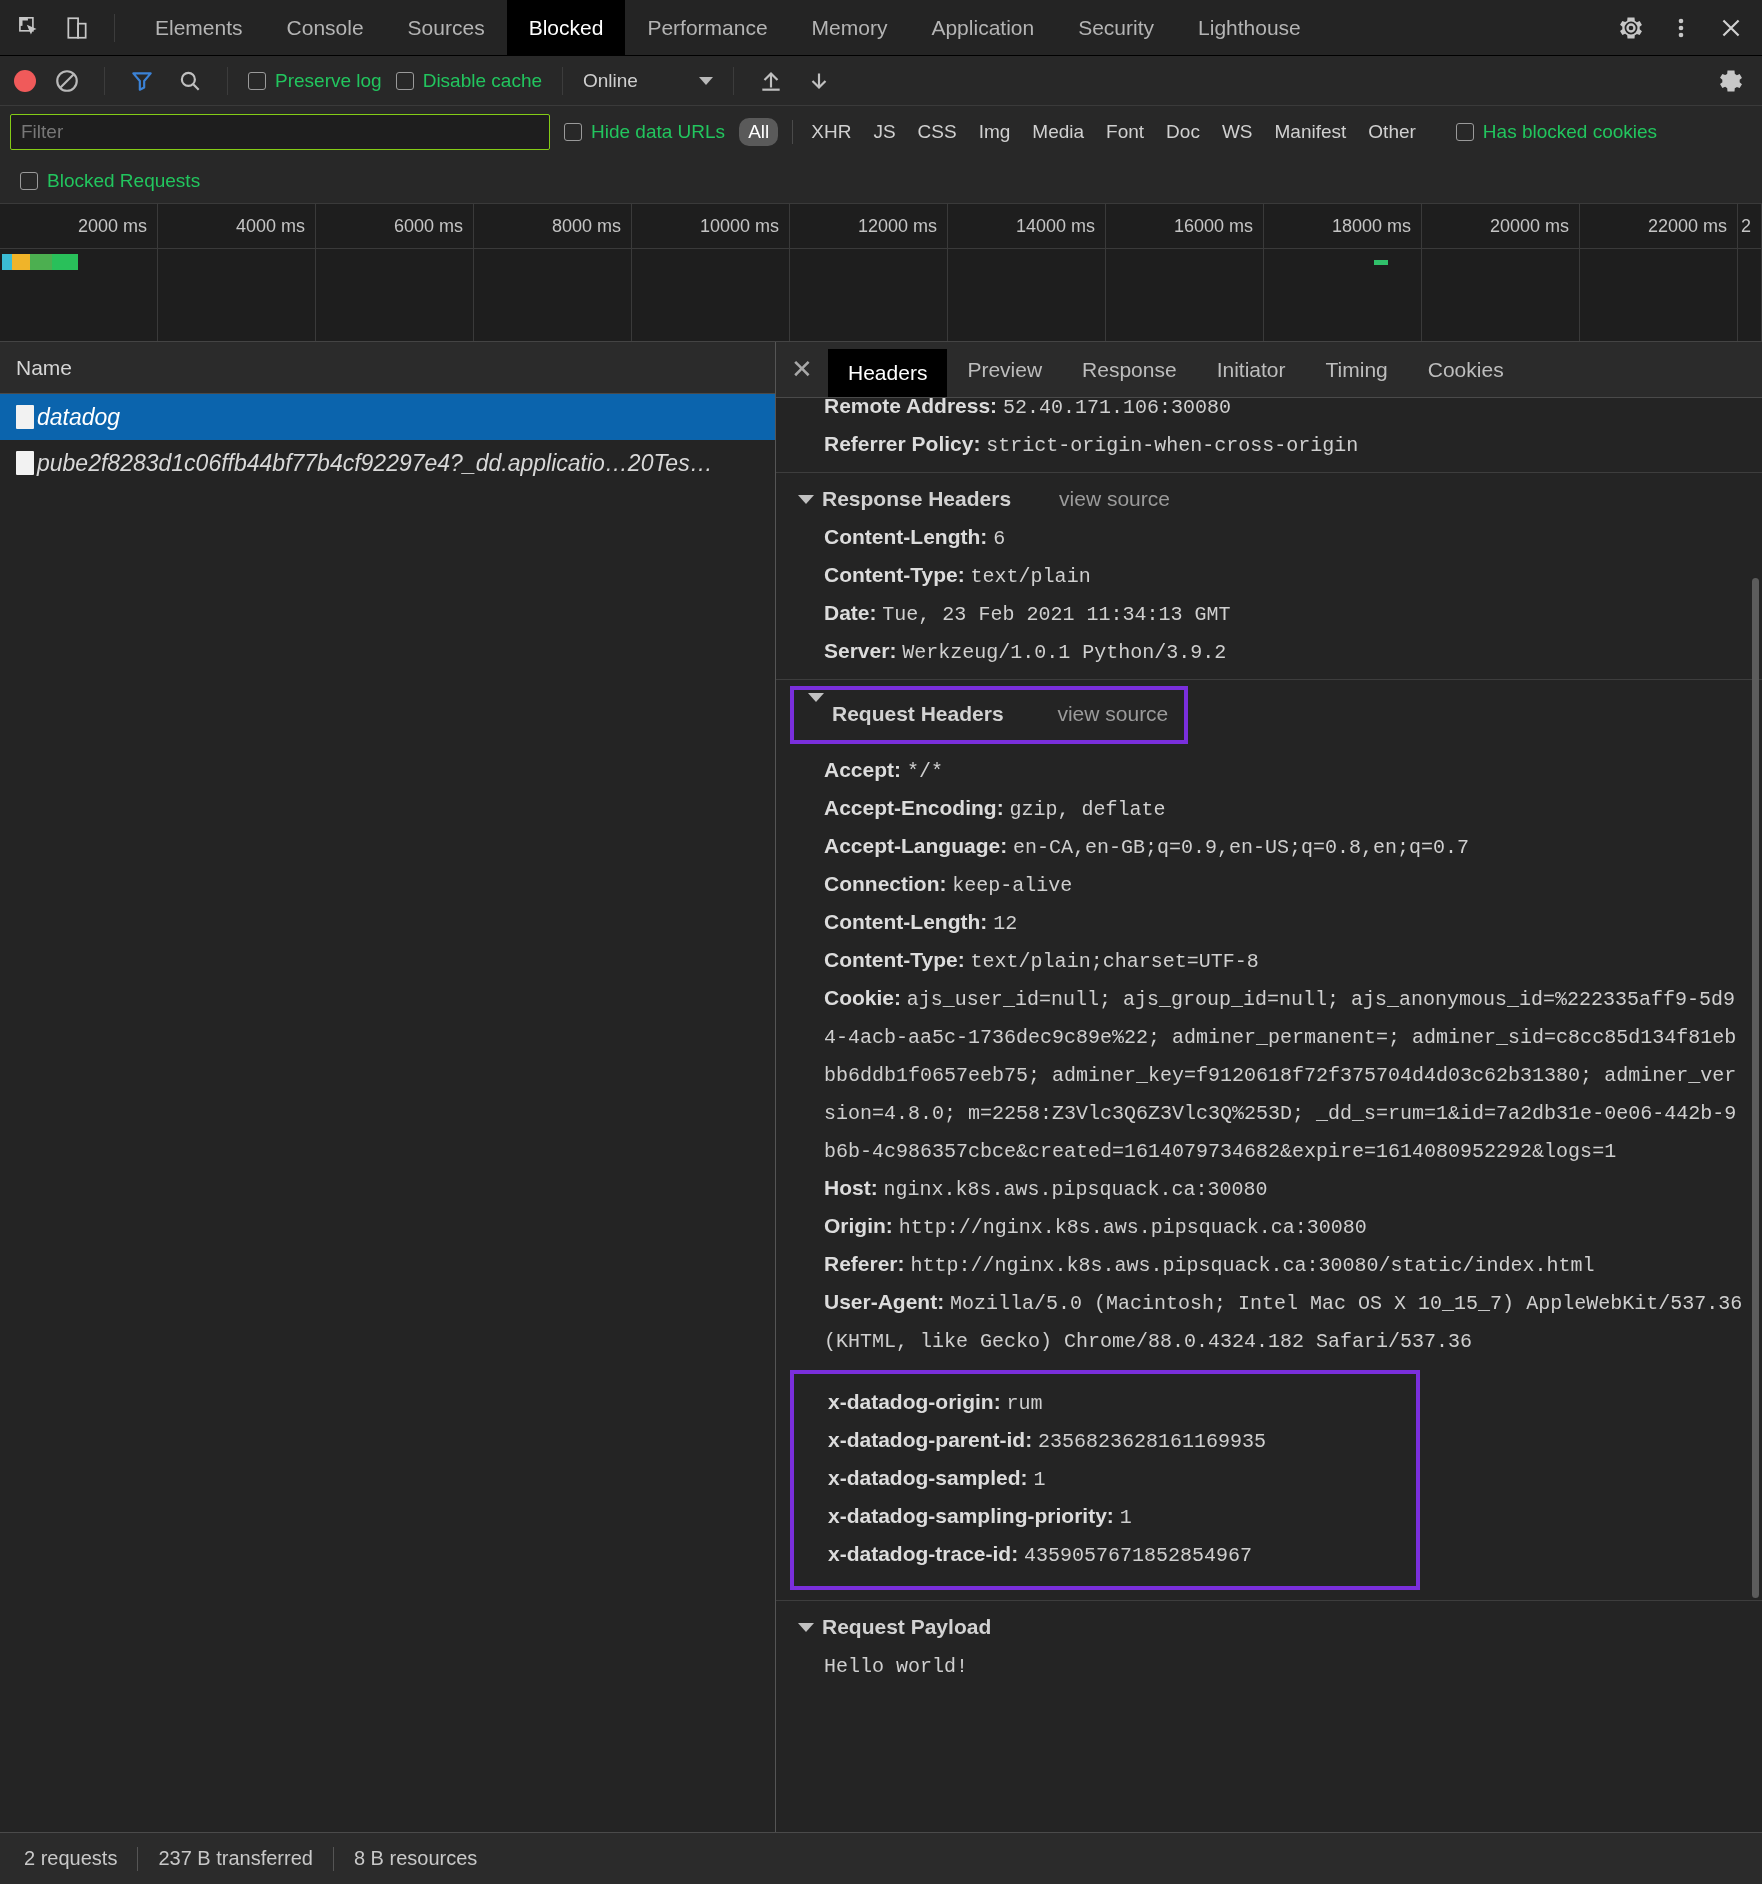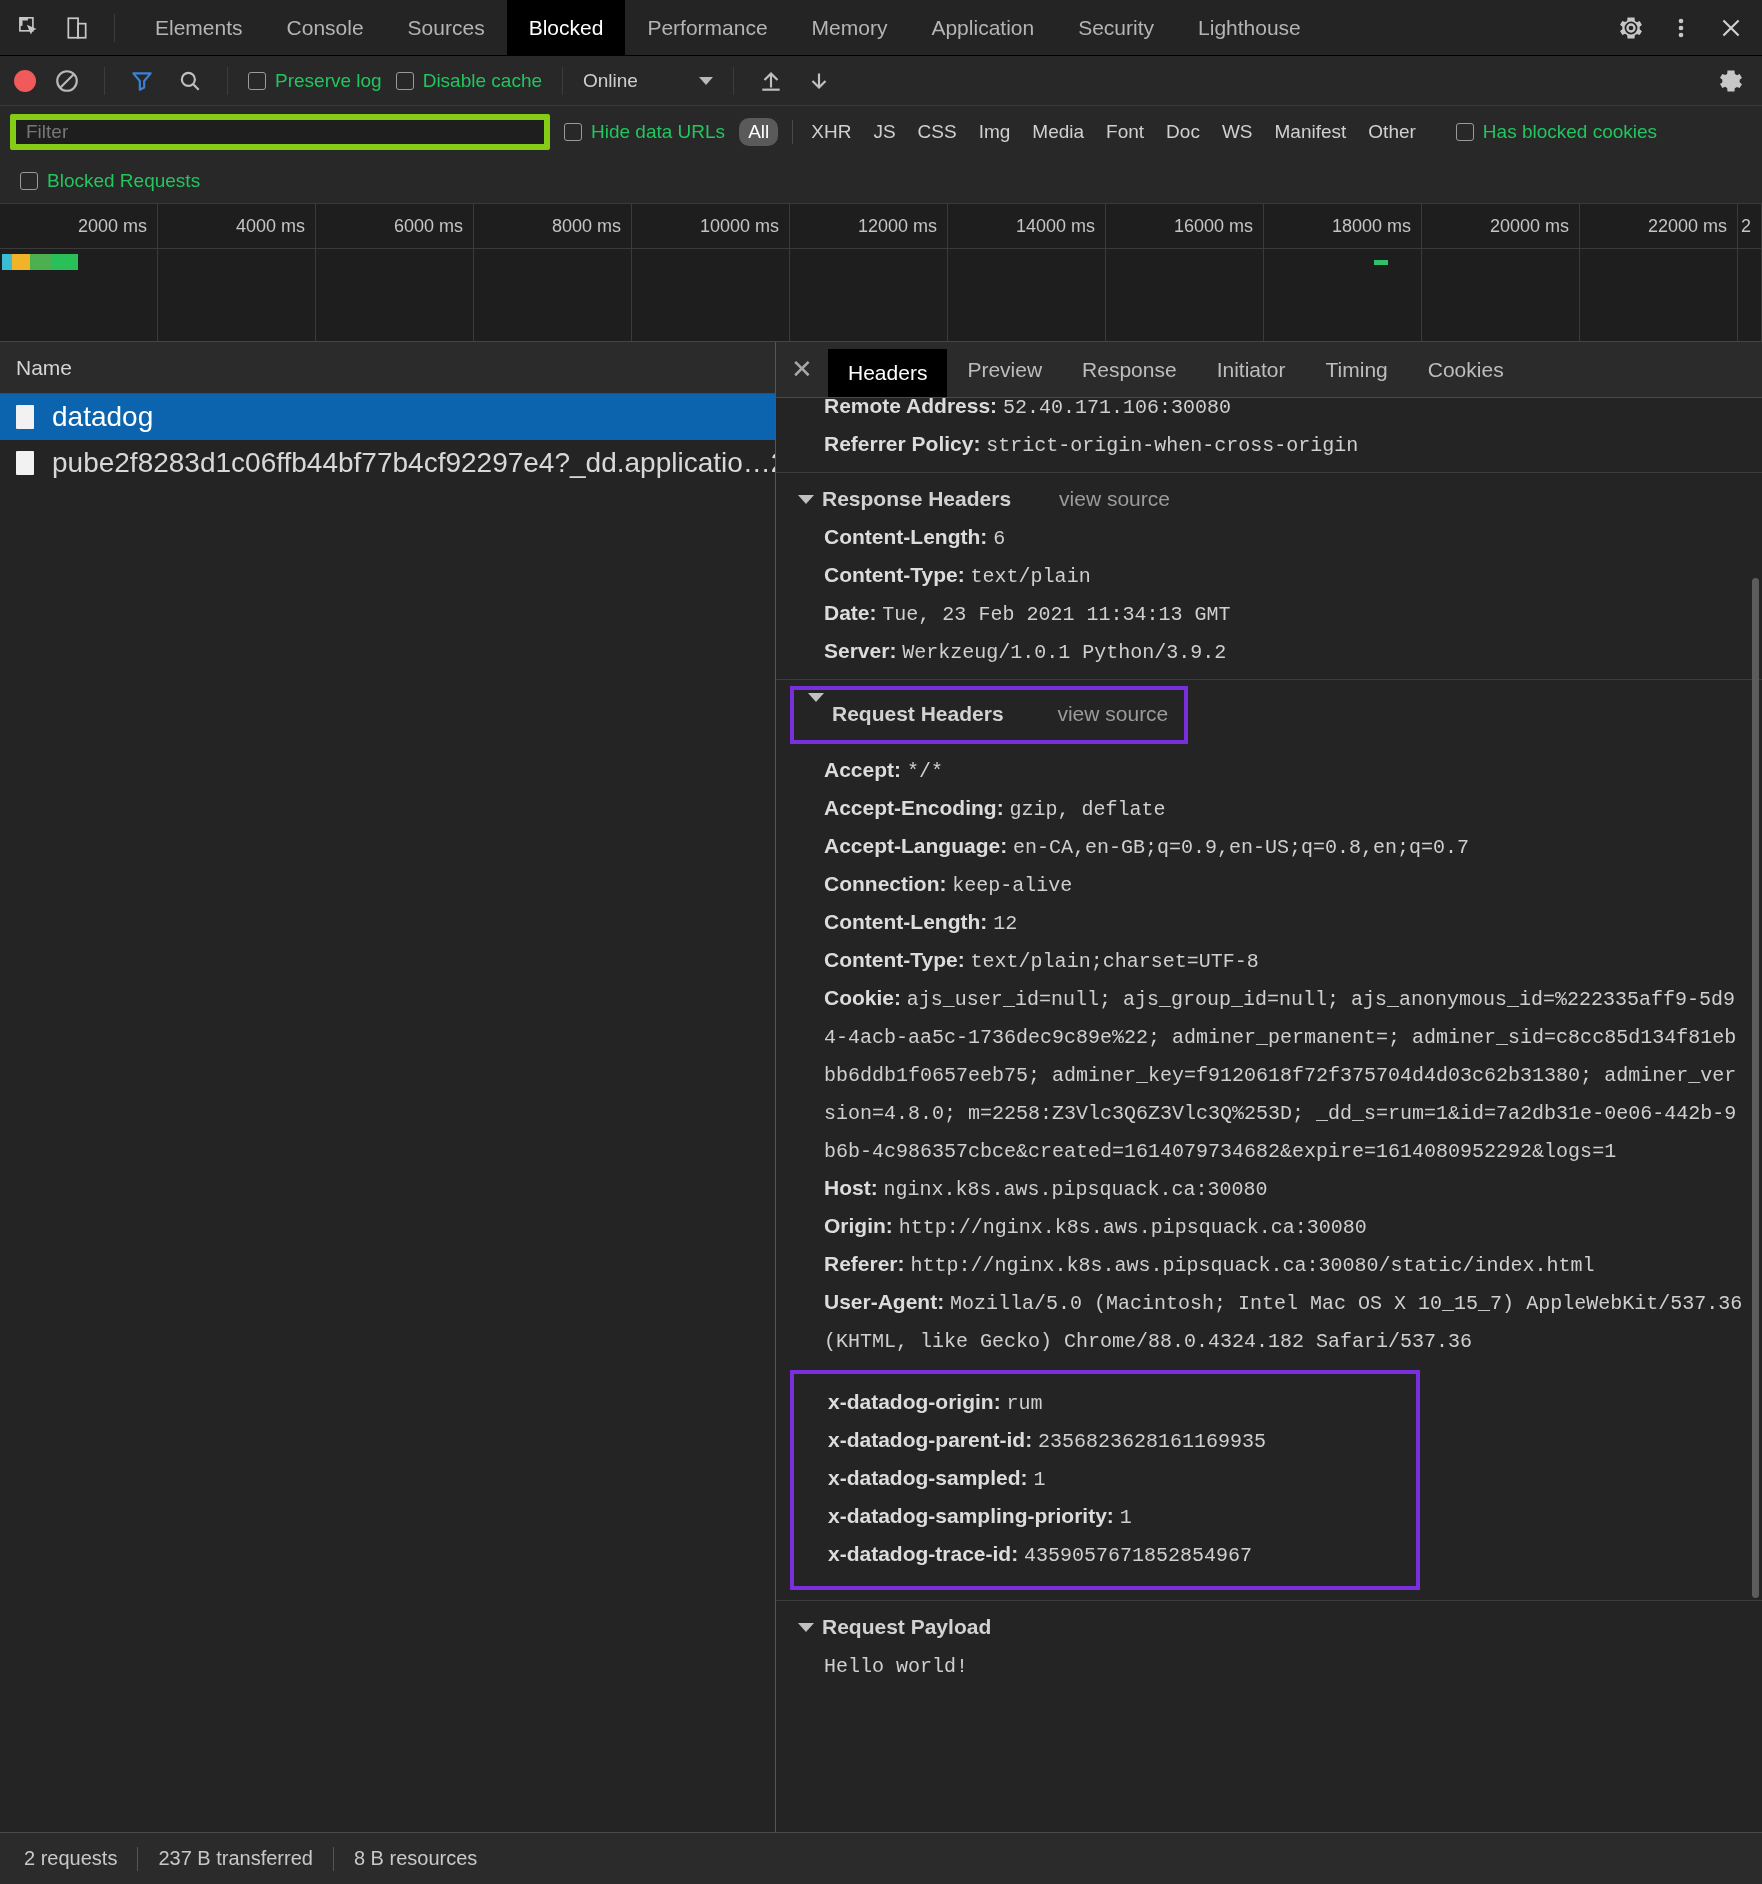--- a/index.html
+++ b/index.html
@@ -44,21 +44,21 @@
   .chklabel { display: flex; align-items: center; gap: 9px; font-size: 19px; color: #22c55e; cursor: pointer; white-space: nowrap; }
   .throttle { display: flex; align-items: center; gap: 10px; font-size: 19px; color: #cfcfcf; cursor: pointer; }
   .caret-dn { width: 0; height: 0; border-left: 7px solid transparent; border-right: 7px solid transparent; border-top: 8px solid #b9b9b9; }
 
   
   .filterbar {
     height: 52px; min-height: 52px; display: flex; align-items: center;
     padding: 0 10px; gap: 14px; background: #282828;
   }
   .filter-input {
-    width: 540px; height: 36px; background: #1e1e1e; border: 6px solid #84cc16;
+    width: 540px; height: 36px; background: #1e1e1e; border: 1px solid #84cc16;
     color: #ccc; font-size: 19px; padding: 0 10px; font-family: "Liberation Sans", sans-serif;
     border-radius: 2px;
   }
   .filter-input::placeholder { color: #777; }
   .ftype { font-size: 19px; color: #d0d0d0; cursor: pointer; padding: 2px 4px; white-space: nowrap; }
   .ftype.sel { background: #5a5a5a; color: #fff; border-radius: 10px; padding: 3px 9px; }
   .fsep { width: 1px; height: 24px; background: #4a4a4a; }
 
   
   .blockedrow {
@@ -85,23 +85,23 @@
   .main { flex: 1; display: flex; min-height: 0; }
 
   
   .leftpane { width: 776px; min-width: 776px; display: flex; flex-direction: column; background: #242424; border-right: 1px solid #555; }
   .lp-head {
     height: 52px; min-height: 52px; display: flex; align-items: center;
     padding: 0 16px; font-size: 21px; color: #d5d5d5;
     background: #2b2b2b; border-bottom: 1px solid #4a4a4a;
   }
   .req-row {
-    height: 46px; display: flex; align-items: center; gap: 18px;
-    padding: 0 16px; font-size: 28px; color: #d8d8d8; cursor: pointer;
-    white-space: nowrap; overflow: hidden;
+    height: 46px; display: flex; align-items: center; gap: 3px;
+    padding: 0 16px; font-size: 23px; color: #d8d8d8; cursor: pointer;
+    white-space: nowrap; overflow: hidden; font-style: italic;
   }
   .req-row.selected { background: #0b64ad; color: #fff; }
   .doc-icon { width: 18px; height: 24px; background: #f2f2f2; flex: 0 0 auto; border-radius: 1px; }
   .lp-fill { flex: 1; }
 
   
   .rightpane { flex: 1; display: flex; flex-direction: column; min-width: 0; background: #242424; position: relative; }
   .detail-tabs {
     height: 56px; min-height: 56px; display: flex; align-items: stretch;
     background: #2b2b2b; border-bottom: 1px solid #4a4a4a;

